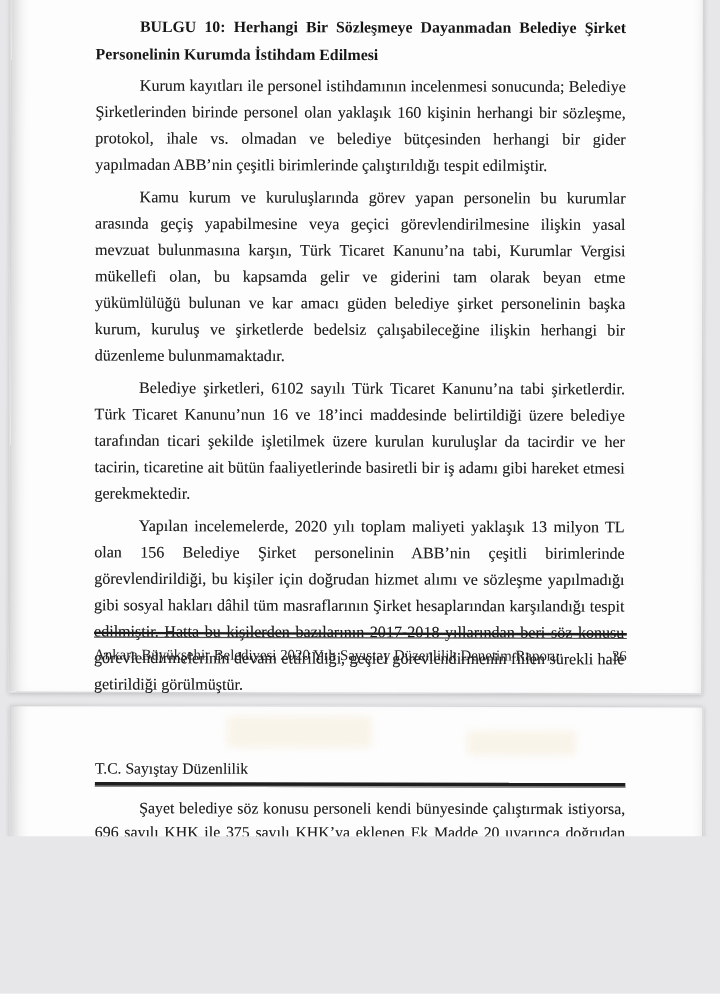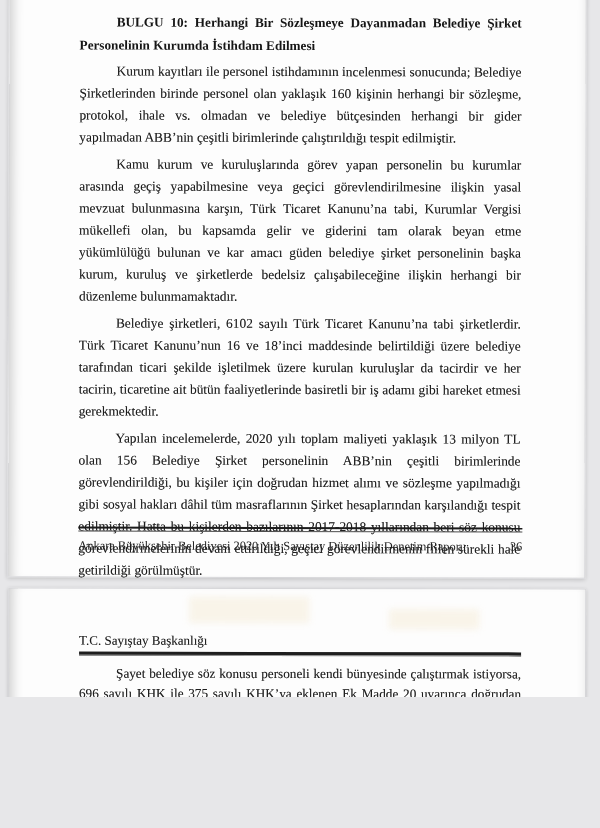--- a/index.html
+++ b/index.html
@@ -134,20 +134,20 @@
         <span>Ankara Büyükşehir Belediyesi 2020 Yılı Sayıştay Düzenlilik Denetim Raporu</span>
         <span>36</span>
       </div>
     </div>
   </div>
 
   <div class="page page-2">
     <div class="scan-artifact artifact-1"></div>
     <div class="scan-artifact artifact-2"></div>
 
-    <div class="p2-header">T.C. Sayıştay Başkanlığı</div>
+    <div class="p2-header">T.C. Sayıştay Düzenlilik</div>
     <div class="p2-header-rule"></div>
 
     <p class="p2-par">Şayet belediye söz konusu personeli kendi bünyesinde çalıştırmak istiyorsa, 696 sayılı KHK ile 375 sayılı KHK’ya eklenen Ek Madde 20 uyarınca doğrudan hizmet alma suretiyle rahatlıkla bu işlemi gerçekleştirebilecektir. Aksi bir uygulama, mevzuatta açıkça izin verilmeyen bir işlemin gerçekleştirilmesine sebebiyet verdiği gibi Belediye giderlerinin mevzuata aykırı bir şekilde azalmasına ilgili Şirketin ise ciddi manada gelir kaybına uğramasına sebebiyet vermektedir. Kamu İdaresi cevabında bulgu konusu husus hakkında 2021 yılında gerekli çalışmaların yapıldığı belirtildiğinden söz konusu tespitin izlenmesine gelecek denetim dönemlerinde devam edilecektir.</p>
   </div>
 
   <div class="bottom-band"></div>
 </div>
 
 </body></html>

